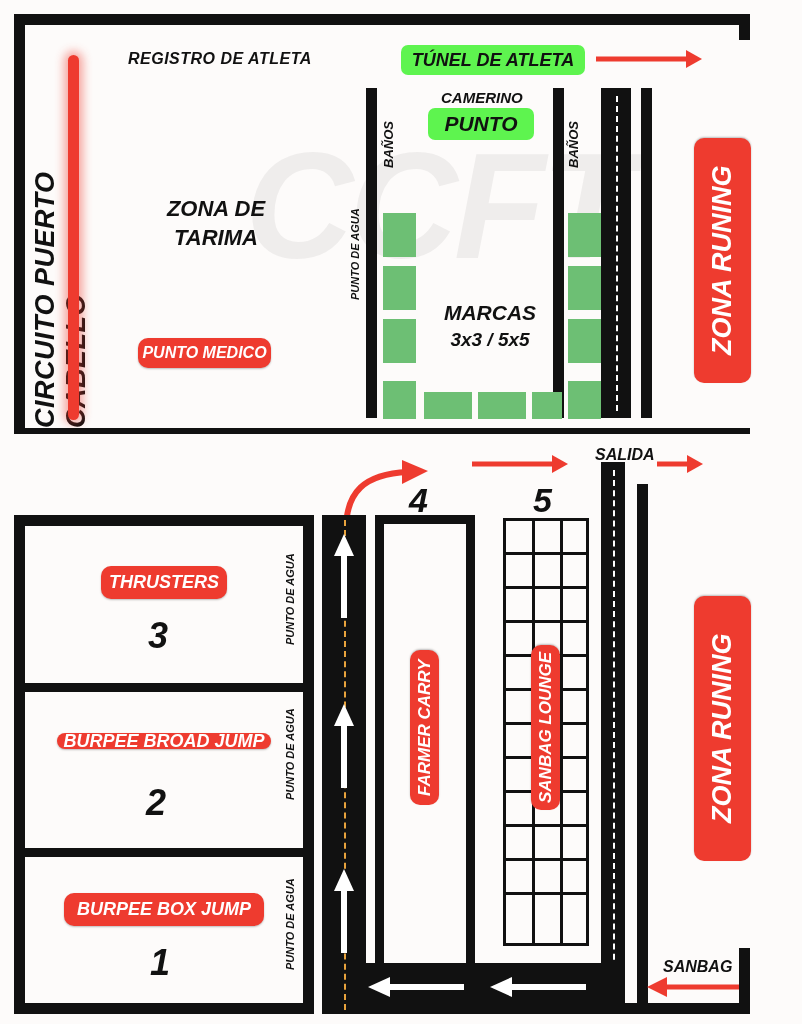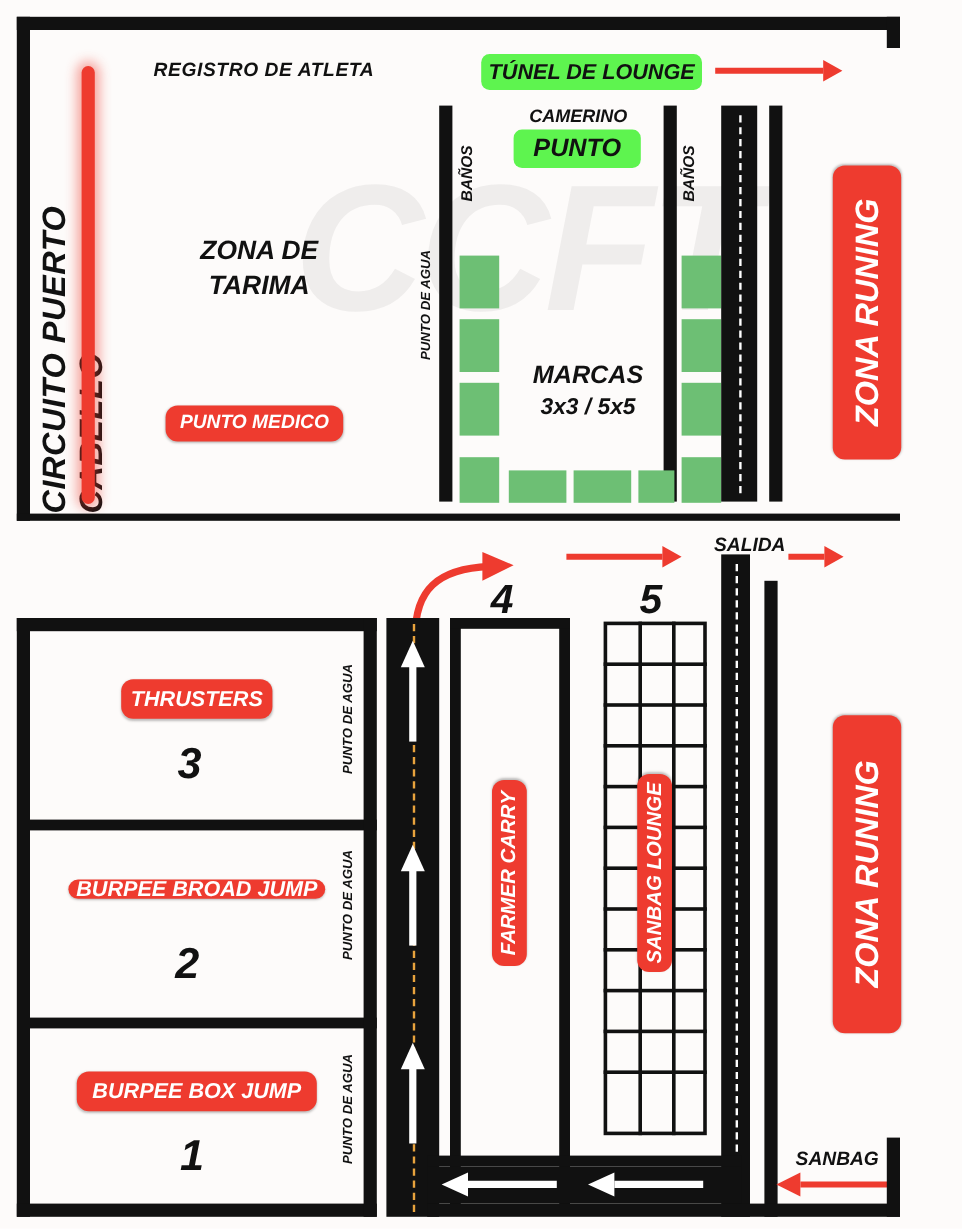--- a/index.html
+++ b/index.html
@@ -133,21 +133,21 @@
   <div class="wall" id="frame-left-a"></div>
   <div class="wall" id="frame-right-a"></div>
 
   <div class="txt vert" style="left:30px; top:38px; height:390px; font-size:27px; letter-spacing:0.5px; color:#111;">CIRCUITO PUERTO CABELLO</div>
 
   <div class="abs" style="left:68px; top:55px; width:11px; height:365px; background:#ee3b2f; border-radius:6px;
               box-shadow:0 0 10px 4px rgba(238,59,47,0.45);"></div>
 
   <div class="txt" style="left:128px; top:50px; font-size:16px; letter-spacing:0.5px;">REGISTRO DE ATLETA</div>
 
-  <div class="green-pill" style="left:401px; top:45px; width:184px; height:30px; font-size:18px;">TÚNEL DE LOUNGE</div>
+  <div class="green-pill" style="left:401px; top:45px; width:184px; height:30px; font-size:18px;">TÚNEL DE ATLETA</div>
 
   <svg class="abs" style="left:594px; top:44px;" width="110" height="30" viewBox="0 0 110 30">
     <line x1="2" y1="15" x2="92" y2="15" stroke="#ee3b2f" stroke-width="5"></line>
     <polygon points="92,6 108,15 92,24" fill="#ee3b2f"></polygon>
   </svg>
 
   <div class="txt" style="left:441px; top:89px; font-size:15px;">CAMERINO</div>
 
   <div class="green-pill" style="left:428px; top:108px; width:106px; height:32px; font-size:21px;">PUNTO</div>
 
@@ -158,21 +158,21 @@
   <div class="txt vert" style="left:566px; top:98px; height:70px; font-size:13px;">BAÑOS</div>
 
   <div class="txt vert" style="left:349px; top:205px; height:95px; font-size:11px;">PUNTO DE AGUA</div>
 
   <div class="txt center" style="left:88px; top:176px; width:256px; height:96px; font-size:22px; line-height:1.3;
               flex-direction:column;">
     <span>ZONA DE</span>
     <span>TARIMA</span>
   </div>
 
-  <div class="pill" style="left:138px; top:338px; width:148px; height:30px; font-size:16px;">PUNTO MEDICO</div>
+  <div class="pill" style="left:138px; top:338px; width:133px; height:30px; font-size:16px;">PUNTO MEDICO</div>
 
   <div class="green" style="left:383px; top:213px; width:33px; height:44px;"></div>
   <div class="green" style="left:383px; top:266px; width:33px; height:44px;"></div>
   <div class="green" style="left:383px; top:319px; width:33px; height:44px;"></div>
   <div class="green" style="left:383px; top:381px; width:33px; height:38px;"></div>
 
   <div class="green" style="left:568px; top:213px; width:33px; height:44px;"></div>
   <div class="green" style="left:568px; top:266px; width:33px; height:44px;"></div>
   <div class="green" style="left:568px; top:319px; width:33px; height:44px;"></div>
   <div class="green" style="left:568px; top:381px; width:33px; height:38px;"></div>

